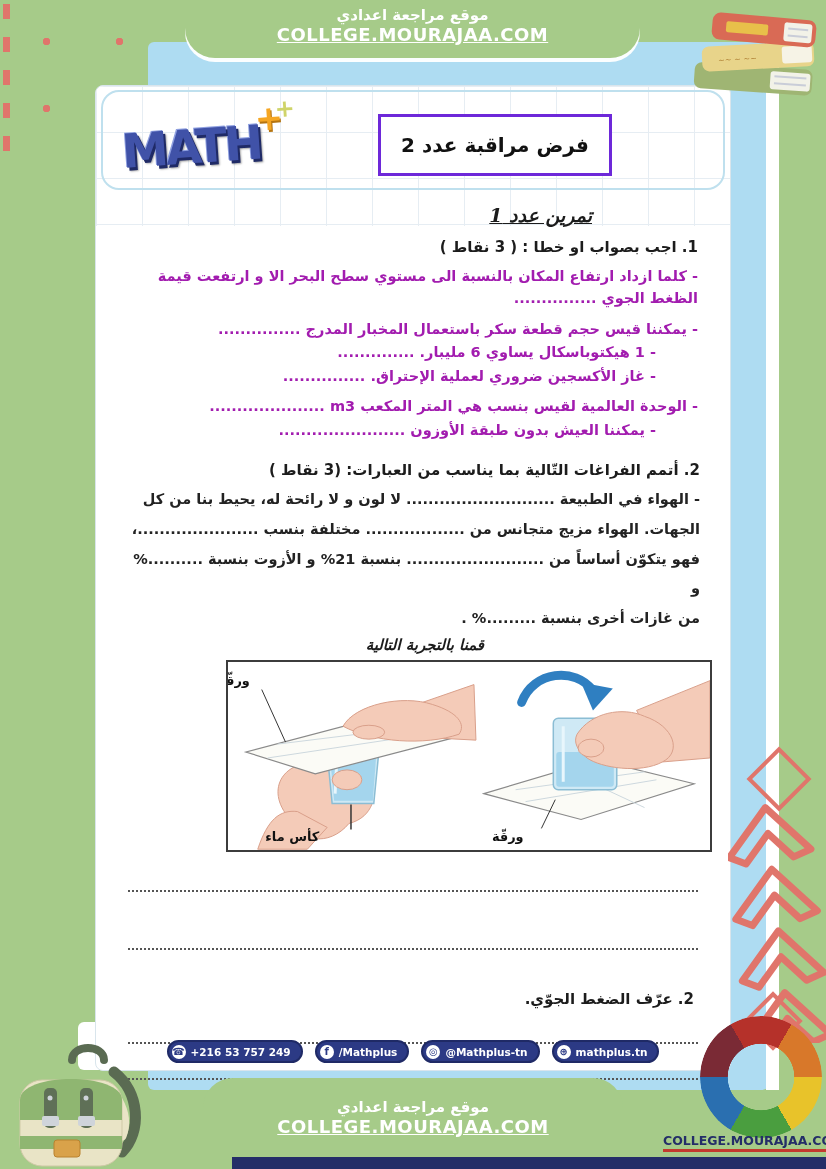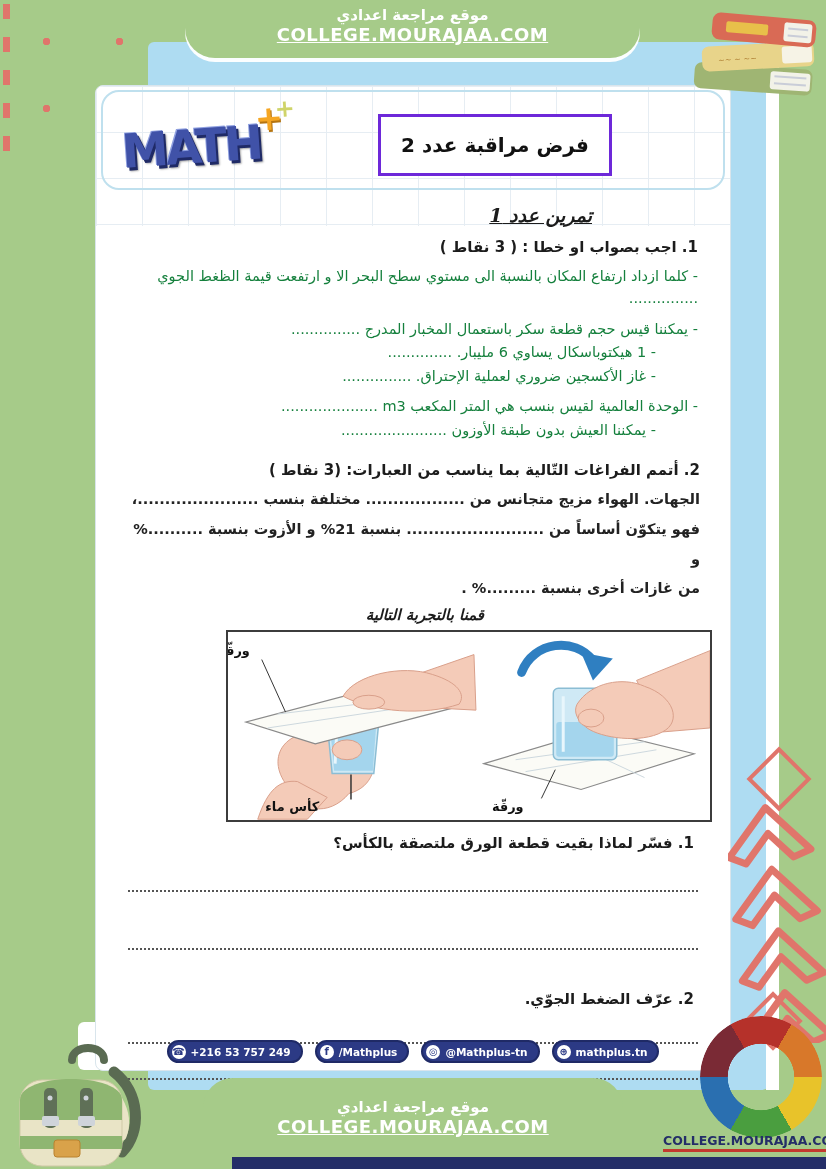--- a/index.html
+++ b/index.html
@@ -36,21 +36,21 @@
   .math-logo .word{font-size:47px;font-weight:bold;color:#4052a8;letter-spacing:-3px;
     text-shadow:2px 3px 0 #1f2a66,-1px -1px 0 #8fa0e0,3px 4px 2px rgba(0,0,0,.35);}
   .math-logo .p1{font-size:34px;font-weight:bold;color:#f5a623;vertical-align:28px;margin-left:-4px;text-shadow:1px 2px 0 #b57410;}
   .math-logo .p2{font-size:24px;font-weight:bold;color:#cfd46a;vertical-align:40px;margin-left:-8px;}
   .title-box{position:absolute;left:275px;top:22px;width:228px;height:56px;border:3px solid #6d28d9;background:#fff;
     display:flex;align-items:center;justify-content:center;font-size:20px;font-weight:bold;color:#111;}
 
   .content{position:absolute;left:0;right:0;top:108px;bottom:0;padding:0 28px;direction:rtl;text-align:right;color:#1c1c1c;box-sizing:border-box;}
   .ex-heading{font-family:"DejaVu Serif","Liberation Serif",serif;font-style:italic;font-weight:bold;font-size:19px;margin:10px 110px 4px 0;text-decoration:underline;}
   .q-label{font-weight:bold;font-size:15px;margin:12px 4px 10px 0;}
-  .stmt{font-weight:normal;font-size:14.5px;line-height:1.5;color:#15803d;}
+  .stmt{font-weight:bold;font-size:14.5px;line-height:1.5;color:#a21caf;}
   .stmt.g0{margin:0 4px 9px 0;}
   .stmt.g1{margin:0 4px 2px 0;}
   .stmt.g2{margin:0 46px 2px 0;}
   .stmt.g3{margin:8px 4px 2px 0;}
   .stmt.g4{margin:2px 46px 0 0;}
   .q2-label{font-weight:bold;font-size:15px;margin:20px 2px 6px 0;}
   .para-line{font-weight:bold;font-size:14.5px;line-height:2.05;color:#222;margin:0 2px;}
   .ex2-heading{font-family:"DejaVu Serif","Liberation Serif",serif;font-style:italic;font-weight:bold;font-size:21px;margin:22px 6px 2px 0;}
   .ex2-sub{font-family:"DejaVu Serif","Liberation Serif",serif;font-style:italic;font-weight:bold;font-size:15px;margin:2px 218px 6px 0;}
 
@@ -141,20 +141,21 @@
       <div class="q-label">1. اجب بصواب او خطا : ( 3 نقاط )</div>
 
       <div class="stmt g0">- كلما ازداد ارتفاع المكان بالنسبة الى مستوي سطح البحر  الا و ارتفعت قيمة الظغط الجوي ...............</div>
       <div class="stmt g1">- يمكننا قيس حجم قطعة سكر باستعمال المخبار المدرج ...............</div>
       <div class="stmt g2">- 1 هيكتوباسكال يساوي 6 مليبار. ..............</div>
       <div class="stmt g2">- غاز الأكسجين ضروري لعملية الإحتراق. ...............</div>
       <div class="stmt g3">- الوحدة العالمية لقيس بنسب هي المتر المكعب m3 .....................</div>
       <div class="stmt g4">- يمكننا العيش بدون طبقة الأوزون .......................</div>
 
       <div class="q2-label">2. أتمم الفراغات التّالية بما  يناسب من العبارات:  (3 نقاط )</div>
+      <div class="para-line">- الهواء في الطبيعة ........................... لا لون و لا رائحة له، يحيط بنا من كل</div>
       <div class="para-line">الجهات. الهواء مزيج متجانس من .................. مختلفة بنسب ......................،</div>
       <div class="para-line">فهو يتكوّن أساساً من ......................... بنسبة 21% و الأزوت بنسبة ..........% و</div>
       <div class="para-line">من غازات أخرى بنسبة .........% .</div>
 
       <div class="ex2-sub">قمنا بالتجربة التالية</div>
 
       <div class="fig">
         <svg viewBox="0 0 486 188">
 
           <path d="M58,152 C36,120 66,94 94,104 L142,120 C152,130 147,156 122,162 C102,186 70,182 58,152 Z" fill="#f4cbb8" stroke="#d99f8a" stroke-width="1"></path>
@@ -193,21 +194,20 @@
           <ellipse cx="366" cy="86" rx="13" ry="9" fill="#f4cbb8" stroke="#d99f8a" stroke-width="1"></ellipse>
 
           <path d="M296,40 C308,8 350,4 368,28" fill="none" stroke="#2f7fc1" stroke-width="9" stroke-linecap="round"></path>
           <polygon points="356,20 388,26 368,48" fill="#2f7fc1"></polygon>
 
           <text x="298" y="180" font-size="13" font-weight="bold" fill="#111">ورقّة</text>
           <line x1="316" y1="167" x2="330" y2="138" stroke="#333" stroke-width="1"></line>
         </svg>
       </div>
 
-      <div class="fig-q">1. فسّر لماذا بقيت قطعة الورق ملتصقة بالكأس؟</div>
       <div class="ans-line sp26"></div>
       <div class="ans-line sp44"></div>
 
       <div class="fig-q sp40">2. عرّف الضغط الجوّي.</div>
       <div class="ans-line sp22"></div>
       <div class="ans-line sp22"></div>
 
       <div class="social">
         <div class="pill">
           <span class="ic">☎</span>

